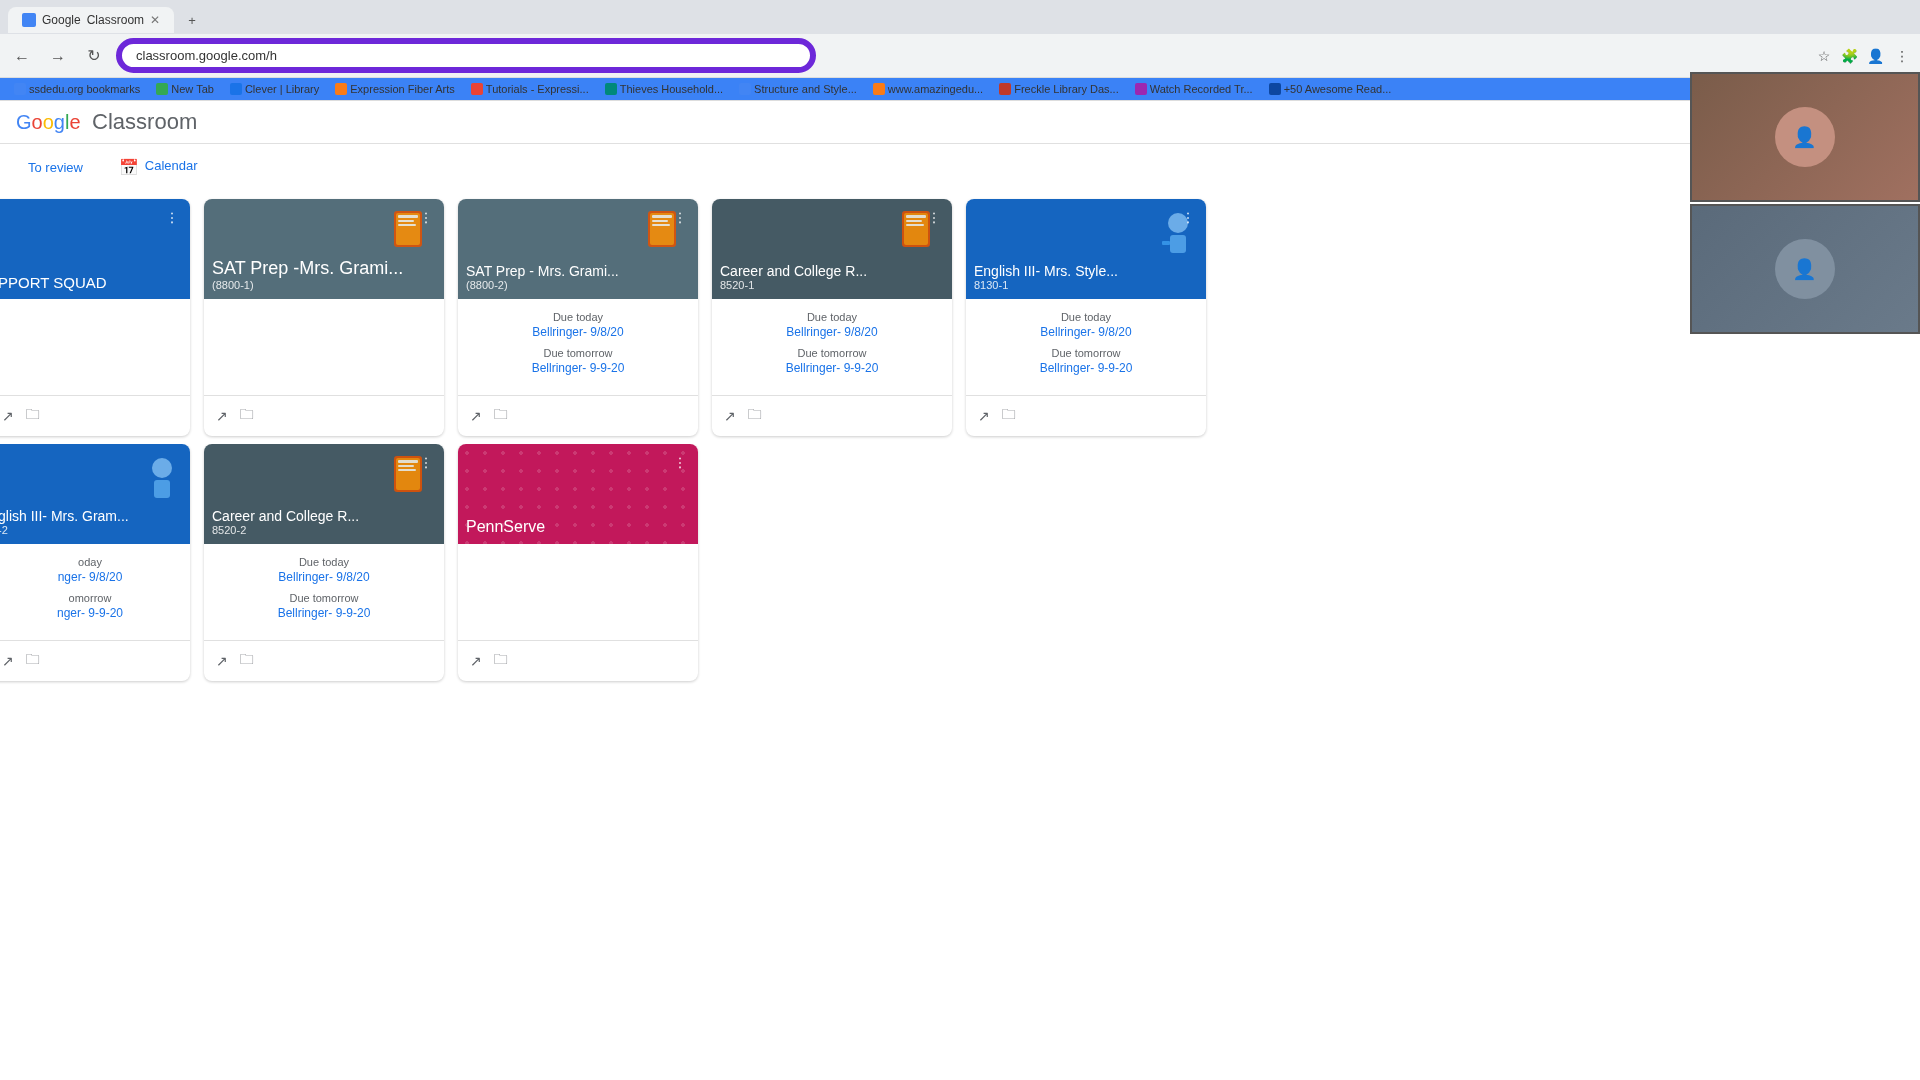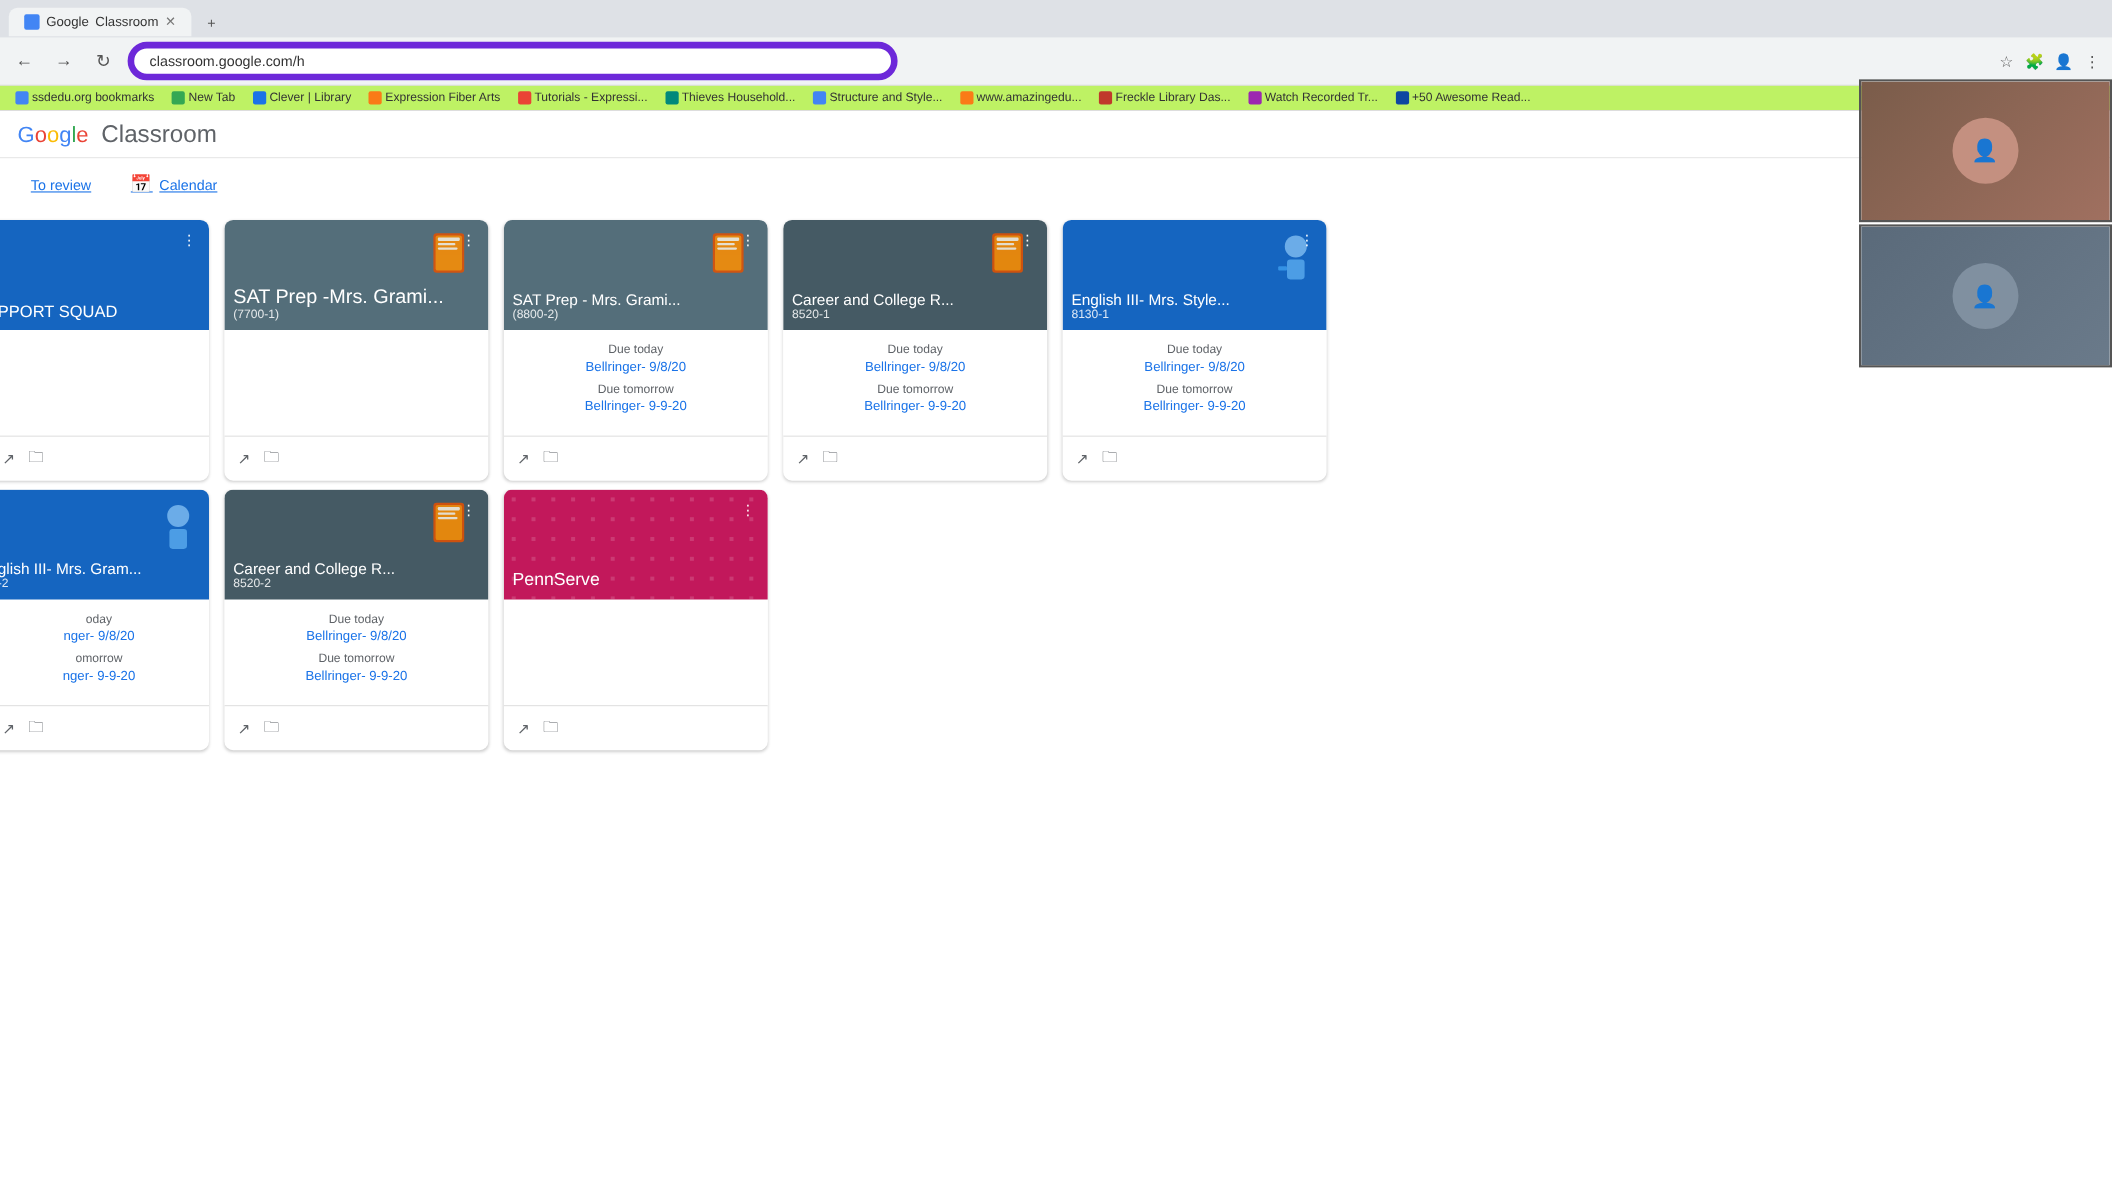--- a/index.html
+++ b/index.html
@@ -11,21 +11,21 @@
     .browser-tab { background: #f1f3f4; padding: 6px 14px; border-radius: 8px 8px 0 0; font-size: 12px; color: #333; display: flex; align-items: flex-start; gap: 6px; min-width: 160px; }
     .browser-tab .tab-favicon { width: 14px; height: 14px; background: #4285f4; border-radius: 2px; }
     .browser-tab .tab-close { margin-left: auto; color: #777; cursor: pointer; }
     .nav-bar { display: flex; align-items: center; background: #f1f3f4; padding: 4px 8px; gap: 8px; border-bottom: 1px solid #ddd; }
     .nav-btn { background: none; border: none; cursor: pointer; color: #555; font-size: 16px; width: 28px; height: 28px; border-radius: 50%; display: flex; align-items: center; justify-content: center; }
     .address-bar { flex: 1; background: #fff; border: 6px solid #6d28d9; border-radius: 20px; padding: 4px 14px; font-size: 13px; color: #333; max-width: 700px; }
     .nav-icons { display: flex; align-items: center; gap: 6px; margin-left: auto; }
     .nav-icon { width: 20px; height: 20px; color: #555; display: flex; align-items: center; justify-content: center; font-size: 14px; cursor: pointer; }
 
     
-    .bookmarks-bar { display: flex; align-items: center; background: #bef264; padding: 3px 8px; gap: 4px; border-bottom: 1px solid #ddd; font-size: 11px; overflow: hidden; }
+    .bookmarks-bar { display: flex; align-items: center; background: #3b82f6; padding: 3px 8px; gap: 4px; border-bottom: 1px solid #ddd; font-size: 11px; overflow: hidden; }
     .bookmark-item { display: flex; align-items: center; gap: 3px; padding: 2px 6px; border-radius: 3px; cursor: pointer; white-space: nowrap; color: #333; }
     .bookmark-favicon { width: 12px; height: 12px; border-radius: 2px; display: inline-block; }
     .bm-blue { background: #4285f4; }
     .bm-green { background: #34a853; }
     .bm-red { background: #ea4335; }
     .bm-orange { background: #fa7b17; }
     .bm-purple { background: #9c27b0; }
     .bm-teal { background: #00897b; }
     .bm-more { margin-left: auto; }
 
@@ -38,21 +38,21 @@
     .gc-logo-google { font-size: 20px; font-weight: 400; }
     .gc-logo-google .g { color: #4285f4; }
     .gc-logo-google .o1 { color: #ea4335; }
     .gc-logo-google .o2 { color: #fbbc05; }
     .gc-logo-google .g2 { color: #4285f4; }
     .gc-logo-google .l { color: #34a853; }
     .gc-logo-google .e { color: #ea4335; }
 
     
     .gc-toolbar { display: flex; align-items: center; padding: 8px 16px; gap: 12px; background: #fff; }
-    .gc-btn { display: flex; align-items: center; gap: 6px; padding: 6px 12px; border-radius: 4px; border: none; cursor: pointer; font-size: 13px; background: none; color: #1a73e8; text-decoration: underline; }
+    .gc-btn { display: flex; gap: 6px; padding: 6px 12px; border-radius: 4px; border: none; cursor: pointer; font-size: 13px; background: none; color: #1a73e8; }
 
     
     .video-overlay { position: fixed; top: 72px; right: 0; width: 230px; display: flex; flex-direction: column; z-index: 100; }
     .video-box { width: 230px; height: 130px; background: #333; border: 2px solid #555; overflow: hidden; position: relative; }
     .video-placeholder { width: 100%; height: 100%; display: flex; align-items: center; justify-content: center; }
     .card-menu { position: absolute; top: 6px; right: 6px; z-index: 2; cursor: pointer; color: #fff; width: 24px; height: 24px; display: flex; align-items: center; justify-content: center; border-radius: 50%; }
     .card-due { margin-bottom: 8px; text-align: center; }
     .due-label { font-size: 11px; color: #5f6368; margin-bottom: 2px; }
     .due-item { font-size: 12px; color: #1a73e8; font-weight: 500; }
     .card-footer { display: flex; align-items: center; padding: 8px 12px; border-top: 1px solid #e0e0e0; gap: 12px; }
@@ -196,21 +196,21 @@
         <div style="position:absolute; right:8px; top:8px; opacity:0.85;">
           <svg width="48" height="48" viewBox="0 0 48 48" fill="none">
             <rect x="6" y="4" width="28" height="36" rx="3" fill="#e65100"></rect>
             <rect x="8" y="6" width="24" height="32" rx="2" fill="#ff8f00"></rect>
             <rect x="10" y="8" width="20" height="3" rx="1" fill="#fff5e1"></rect>
             <rect x="10" y="13" width="16" height="2" rx="1" fill="#fff5e1"></rect>
             <rect x="10" y="17" width="18" height="2" rx="1" fill="#fff5e1"></rect>
           </svg>
         </div>
         <div style="color:white; font-size:18px; font-weight:500;">SAT Prep -Mrs. Grami...</div>
-        <div style="color:rgba(255,255,255,0.85); font-size:11px;">(7700-1)</div>
+        <div style="color:rgba(255,255,255,0.85); font-size:11px;">(8800-1)</div>
         <div class="card-menu" style="position:absolute;top:6px;right:6px;color:white;cursor:pointer;width:24px;height:24px;display:flex;align-items:center;justify-content:center;border-radius:50%;z-index:2;">⋮</div>
       </div>
       <div style="flex:1; padding:12px; background:#fff;"></div>
       <div class="card-footer">
         <span class="card-footer-icon">↗</span>
         <span class="card-footer-icon">🗀</span>
       </div>
     </div>
 
     <div style="width:240px; flex-shrink:0; border-radius:8px; box-shadow:0 1px 3px rgba(0,0,0,0.2); overflow:hidden; display:flex; flex-direction:column;">

